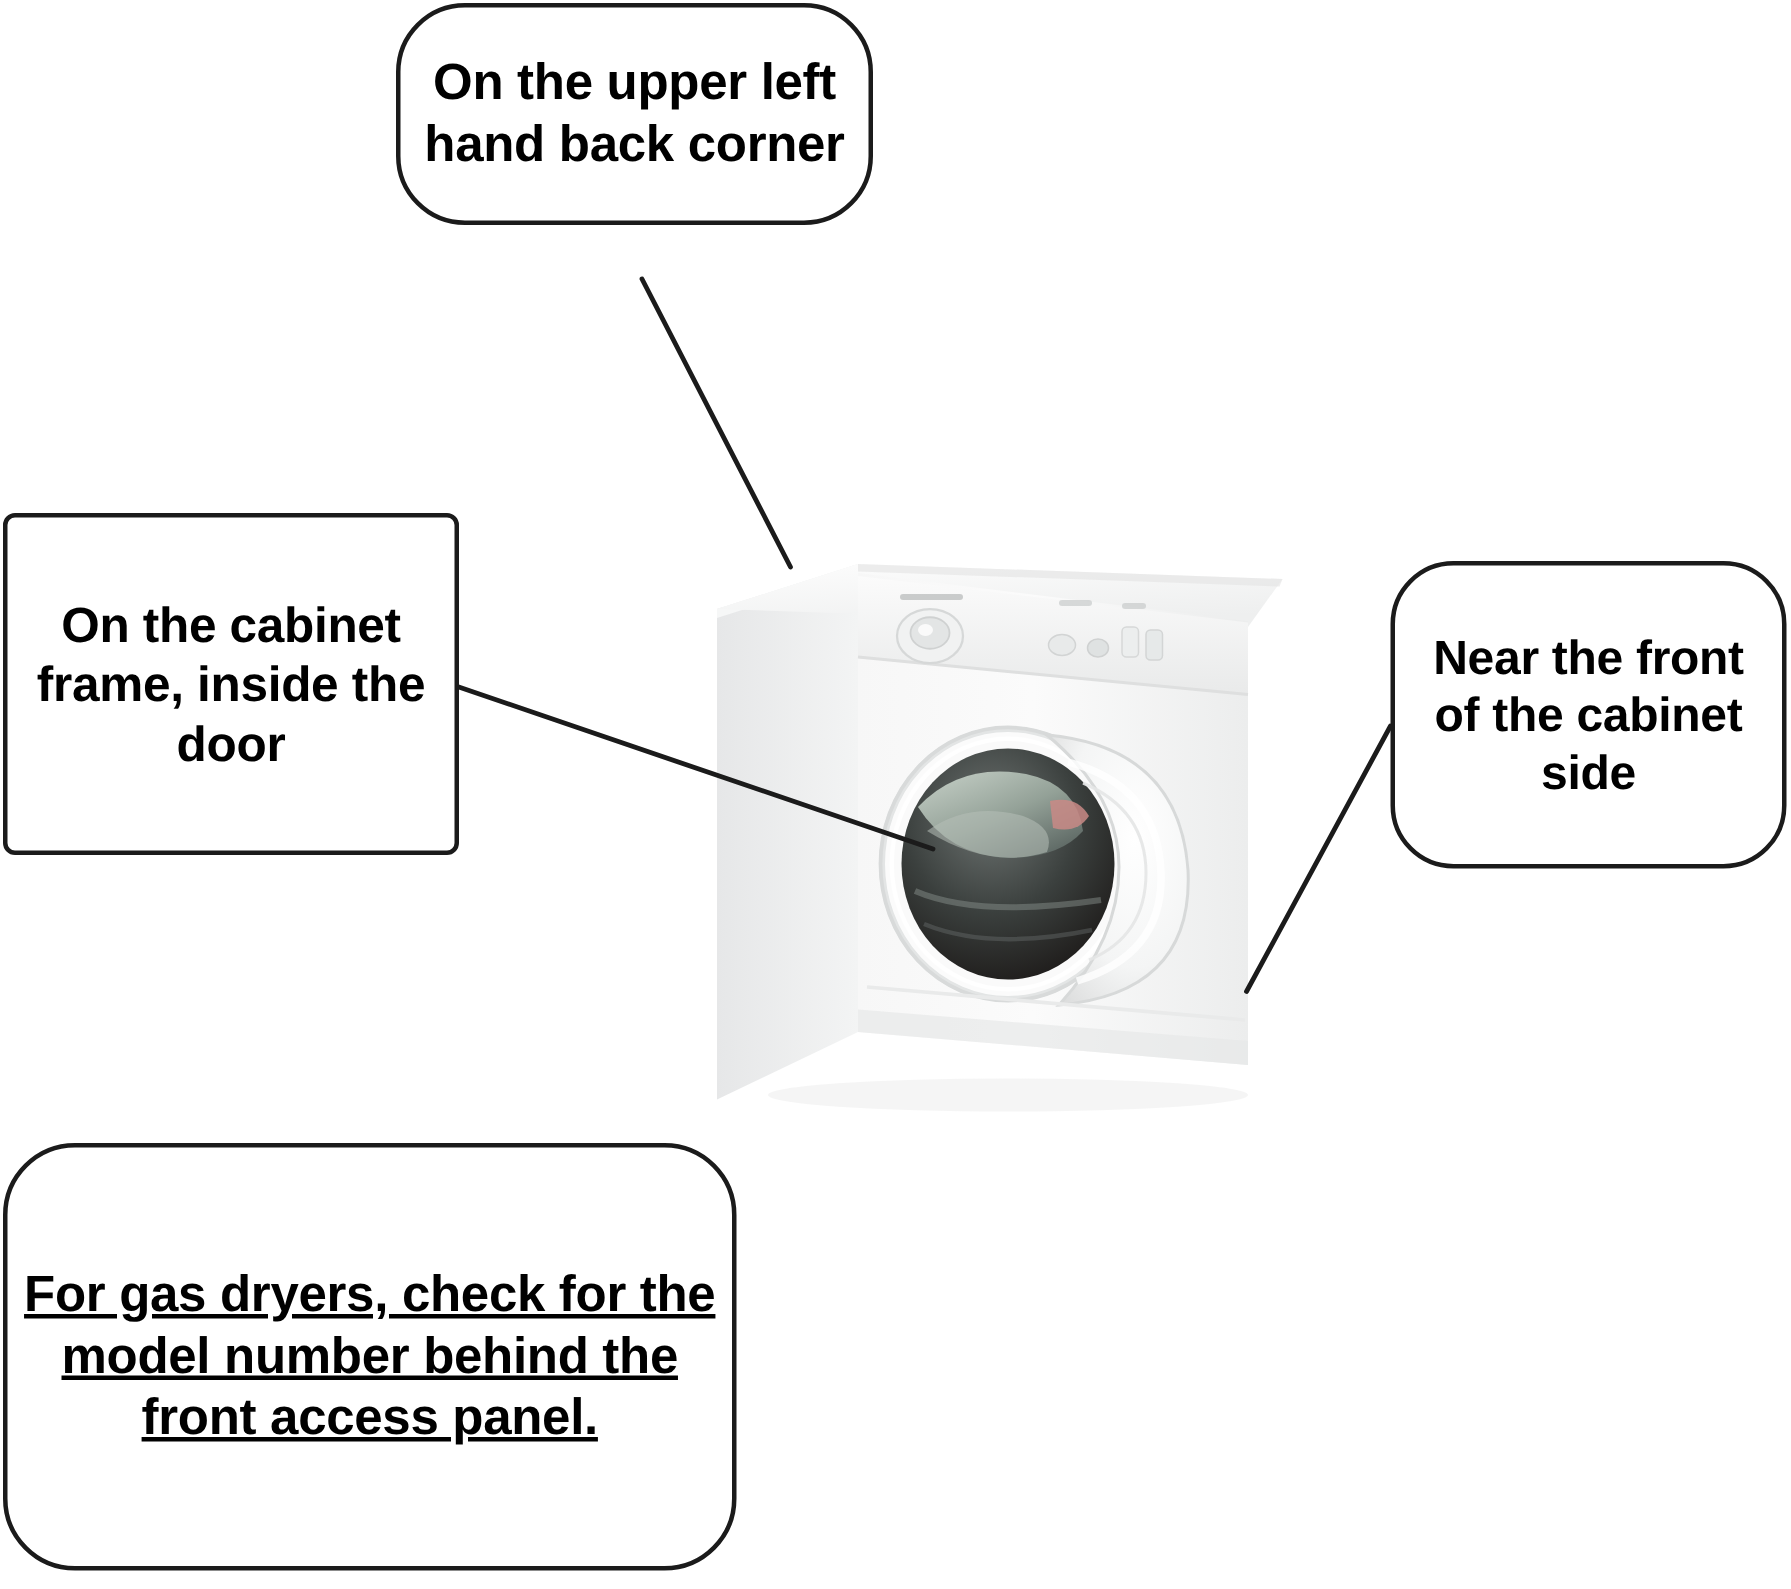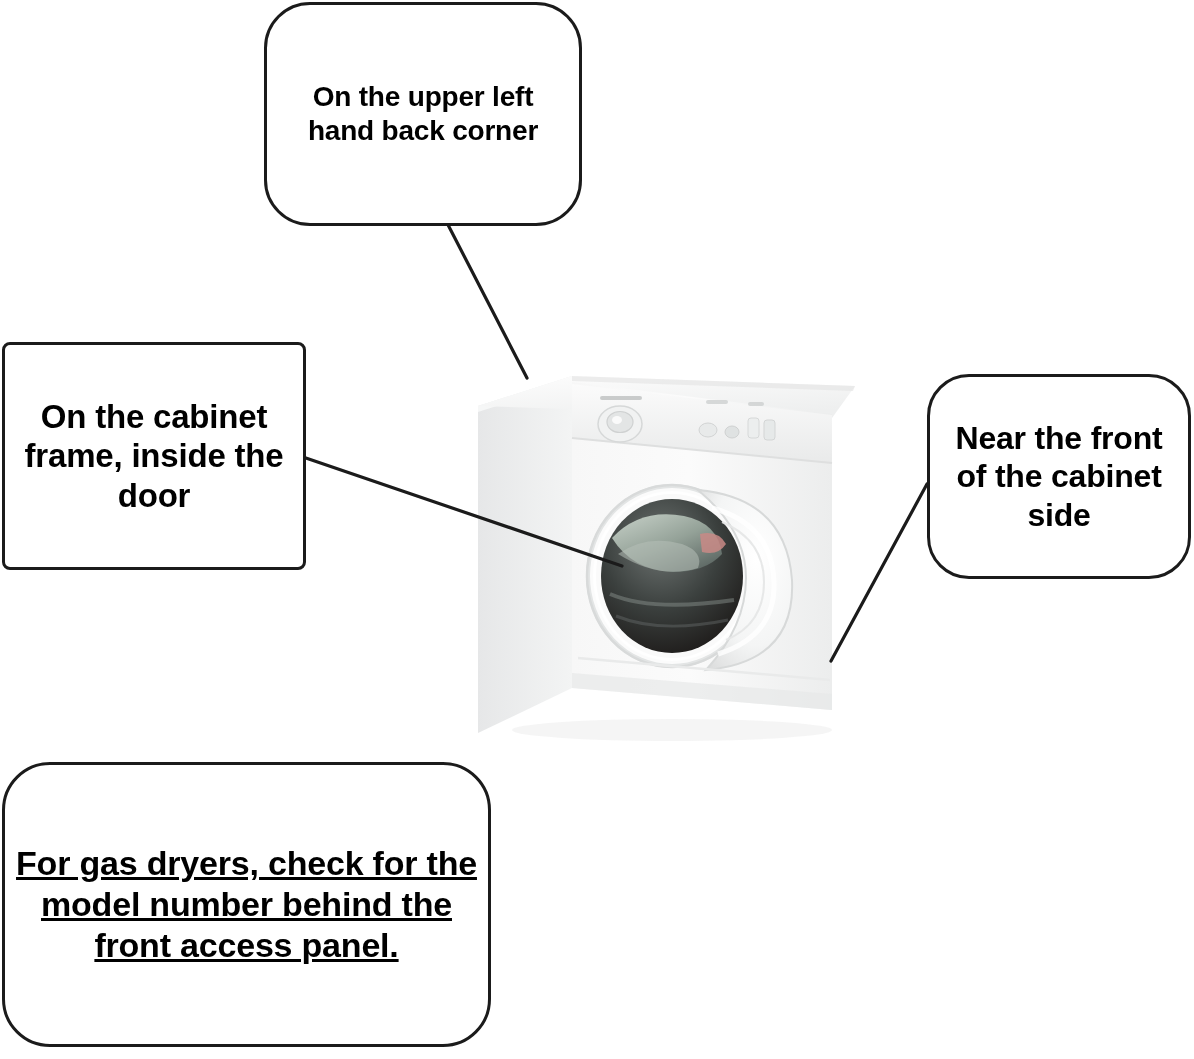--- a/index.html
+++ b/index.html
@@ -38,22 +38,22 @@
   }
   .bubble span {
     display: block;
     padding: 0 10px;
   }
 
   #bubble-top {
     left: 264px;
     top: 2px;
     width: 318px;
-    height: 224px;
-    font-size: 28px;
+    height: 148px;
+    font-size: 34px;
     border-radius: 46px;
   }
   #bubble-left {
     left: 2px;
     top: 342px;
     width: 304px;
     height: 228px;
     font-size: 33px;
     border-radius: 8px;
   }

